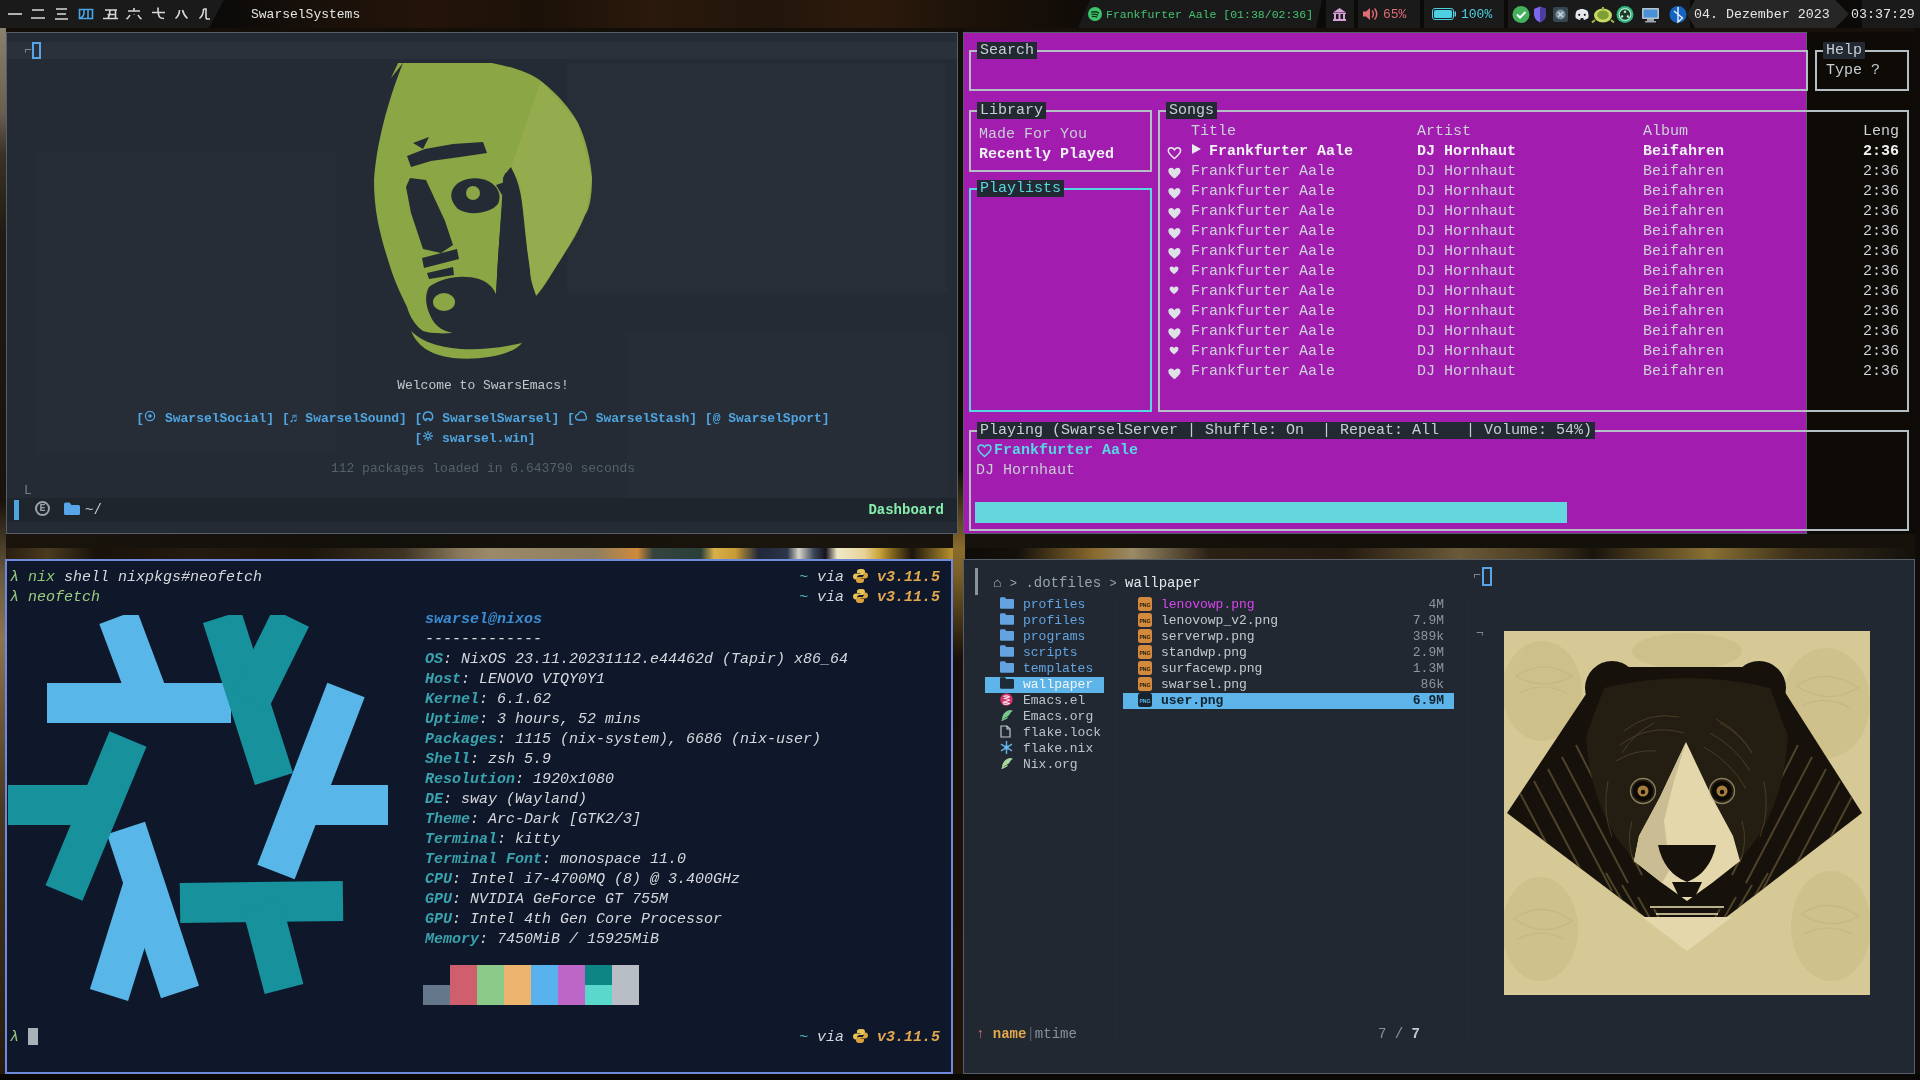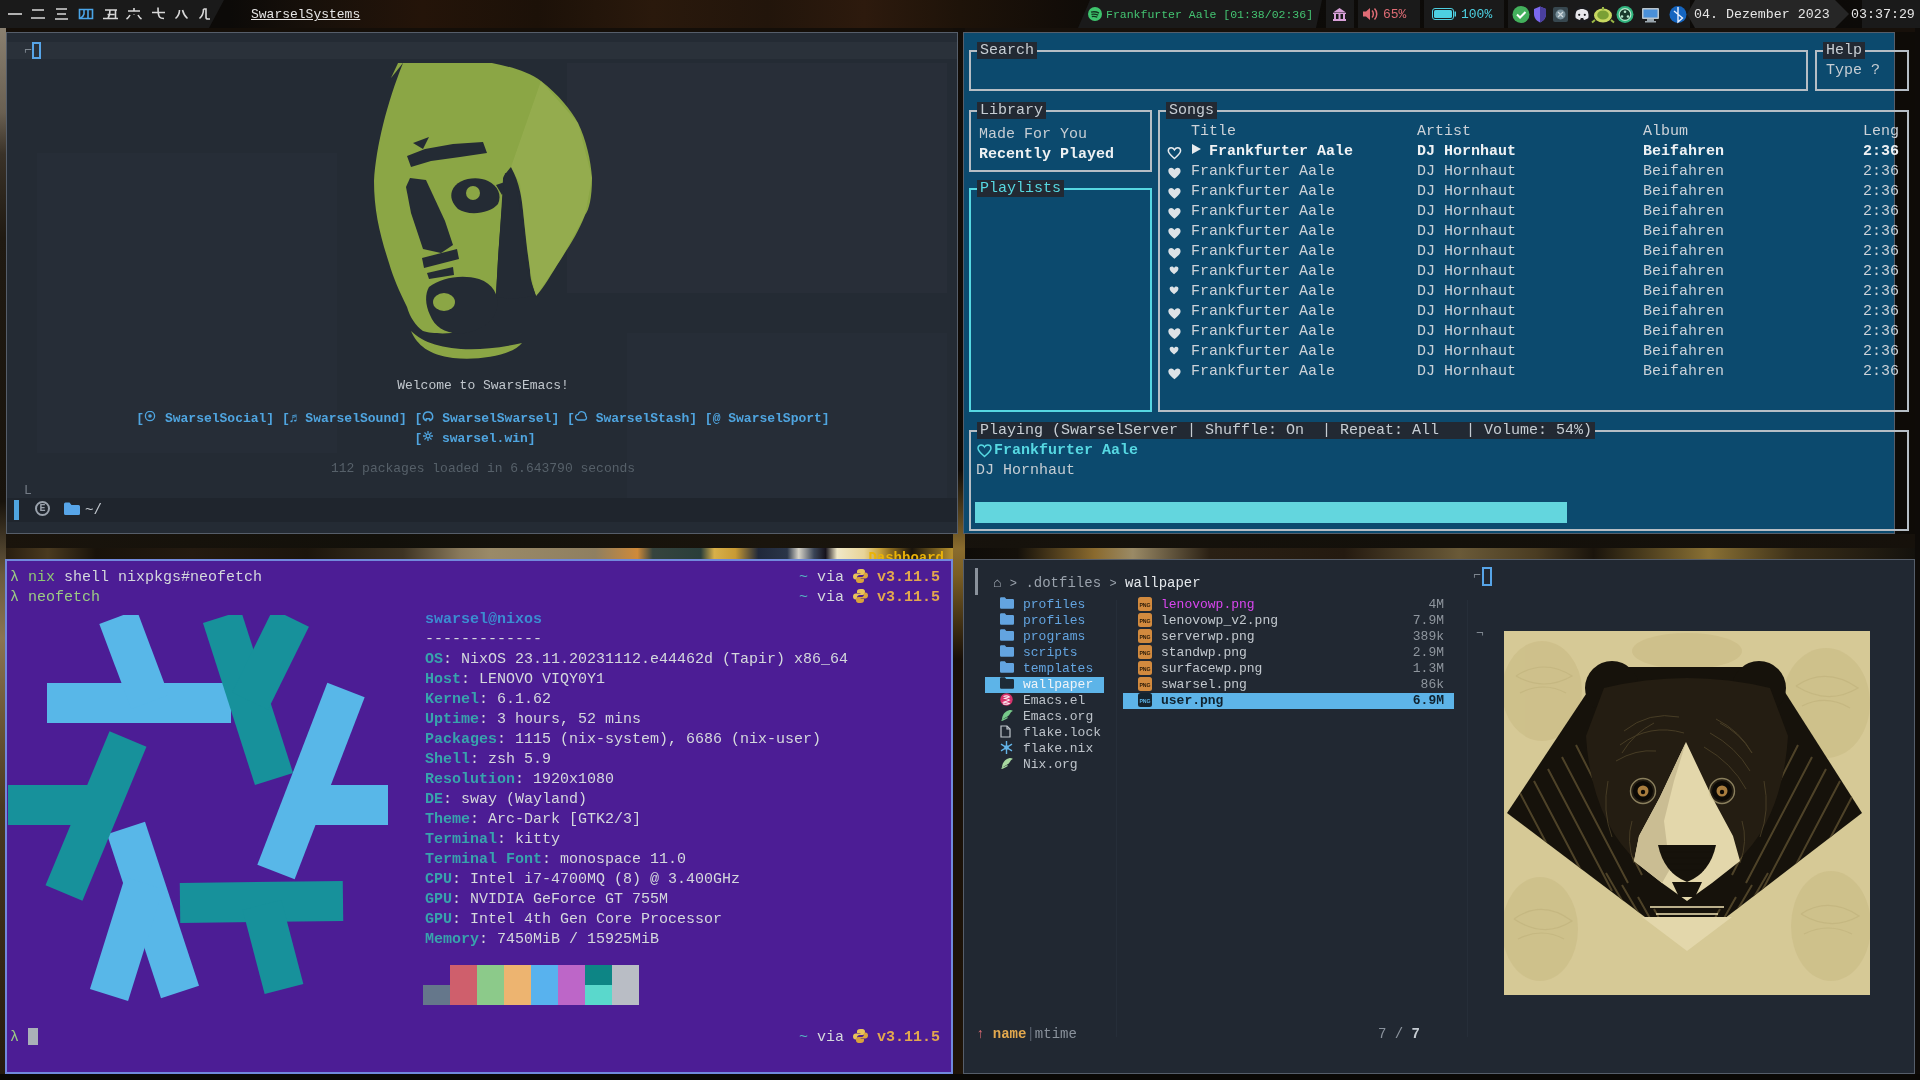--- a/index.html
+++ b/index.html
@@ -35,21 +35,21 @@
           <path d="M72.5 4.5h13v9h-13z"></path>
           <path d="M77 4.5v4.5c-.5 2-2 3.5-4 4.5M81 4.5V13"></path>
         </g>
       <path d="M98 5h12M103 5c0 3-.6 6-2 8.5M108.5 5v8.5M100.5 9.5h7M96 13.5h15"></path>
       <path d="M121 6h12M127 3v3M123 10c-1 2-2 3-3.5 4M131 10c1 2 2 3 3.5 4M127 9v.5"></path>
       <path d="M145 7.5h13M151 2.5c0 5 .3 8 1.5 9.5 1 1.2 2.5 1.5 4.5 1.5"></path>
       <path d="M172.5 5c0 4-1.5 6.5-4 8.5M175.5 5c1 4 2.5 6.5 5 8.5"></path>
       <path d="M196.5 4c0 5-1.5 7.5-4 9.5M196.5 4h2.5v8.5c0 1.5 1 1.5 2 1.5h2"></path>
     </g>
   </svg>
-  <div class="abs" style="left:251px;top:7px;font-size:13px;color:#e6e6e6;text-decoration:underline;">SwarselSystems</div>
+  <div class="abs" style="left:251px;top:7px;font-size:13px;color:#e6e6e6;">SwarselSystems</div>
   <div class="seg" style="left:1078px;width:244px;clip-path:polygon(12px 0,100% 0,calc(100% - 6px) 100%,0 100%);"></div>
   <div class="seg" style="left:1326px;width:28px;"></div>
   <div class="seg" style="left:1358px;width:62px;"></div>
   <div class="seg" style="left:1424px;width:80px;"></div>
   <div class="seg" style="left:1508px;width:182px;"></div>
   <div class="seg" style="left:1687px;width:162px;background:#262626;clip-path:polygon(8px 0,calc(100% - 14px) 0,100% 50%,calc(100% - 14px) 100%,8px 100%,0 50%);"></div>
   <div class="seg" style="left:1862px;width:58px;"></div>
   <svg class="abs" style="left:1088px;top:7px" width="14" height="14" viewBox="0 0 14 14">
       <circle cx="7" cy="7" r="7" fill="#3ec46d"></circle>
       <g stroke="#12351f" stroke-width="1.4" fill="none">
@@ -152,25 +152,25 @@
       </svg> swarsel.win]</div>
   <div class="abs" style="left:0;top:428px;width:952px;text-align:center;font-size:13px;color:#566069;">112 packages loaded in 6.643790 seconds</div>
   <div class="abs" style="left:17px;top:450px;font-size:13px;color:#747c86;">L</div>
   <div class="abs" style="left:0;top:465px;width:950px;height:24px;background:#1f252d;">
     <div style="position:absolute;left:7px;top:2px;width:5px;height:20px;background:#4fa5e0;"></div>
     <div style="position:absolute;left:28px;top:3px;width:15px;height:15px;border:2px solid #9aa2ac;border-radius:50%;color:#9aa2ac;font-size:10px;text-align:center;line-height:12px;font-weight:bold;">E</div>
     <svg style="position:absolute;left:57px;top:4px" width="16" height="13" viewBox="0 0 16 13">
         <path d="M0 2a1.5 1.5 0 0 1 1.5-1.5h4L7.5 3h7A1.5 1.5 0 0 1 16 4.5v7A1.5 1.5 0 0 1 14.5 13H1.5A1.5 1.5 0 0 1 0 11.5z" fill="#57a5e8"></path>
       </svg>
     <div style="position:absolute;left:78px;top:4px;font-size:14px;color:#c2c8ce;">~/</div>
-    <div style="position:absolute;right:13px;top:4px;font-size:14px;font-weight:bold;color:#eab308;margin-top:48px;">Dashboard</div>
+    <div style="position:absolute;right:13px;top:4px;font-size:14px;font-weight:bold;color:#86efac;">Dashboard</div>
   </div>
 </div>
 
-<div class="win" id="sptfy" style="left:963px;top:32px;width:932px;height:502px;border:1px solid #565e6a;background:#0c4a6e;">
+<div class="win" id="sptfy" style="left:963px;top:32px;width:844px;height:502px;border:1px solid #565e6a;background:#a21caf;">
   <div class="box" style="left:5px;top:17px;width:839px;height:41px;">
       <div class="ttl">Search</div>
     </div>
   <div class="box" style="left:851px;top:17px;width:94px;height:41px;">
       <div class="ttl">Help</div>
     <div class="abs" style="left:9px;top:10px;font-size:15px;color:#c6cdd3;">Type ?</div>
     </div>
   <div class="box" style="left:5px;top:77px;width:183px;height:62px;">
       <div class="ttl">Library</div>
     <div class="abs t15" style="left:8px;top:13px;color:#c6cdd3;">Made For You<br><b style="color:#eef1f3;">Recently Played</b></div>
@@ -279,21 +279,21 @@
         <path d="M7.5 12.5C4 9.5 1 7 1 4.2 1 2.2 2.6 1 4.2 1c1.3 0 2.6.7 3.3 2C8.2 1.7 9.5 1 10.8 1c1.6 0 3.2 1.2 3.2 3.2 0 2.8-3 5.3-6.5 8.3z" fill="none" stroke="#56d8e2" stroke-width="1.5"></path>
       </svg>
     <div class="abs" style="left:23px;top:10px;font-size:15px;font-weight:bold;color:#56d8e2;">Frankfurter Aale</div>
     <div class="abs" style="left:5px;top:30px;font-size:15px;color:#c6cdd3;">DJ Hornhaut</div>
     <div class="abs" style="left:4px;top:70px;width:928px;height:21px;">
         <div style="width:592px;height:21px;background:#63d6de;"></div>
       </div>
   </div>
 </div>
 
-<div class="win" id="term" style="left:5px;top:559px;width:948px;height:515px;border:2px solid #7189dc;background:#4c1d95;">
+<div class="win" id="term" style="left:5px;top:559px;width:948px;height:515px;border:2px solid #7189dc;background:#0f172a;font-style:italic;">
   <div class="abs t15" style="left:3px;top:7px;"><span style="color:#9ccc84;">λ</span> <span style="color:#8ec973;">nix</span> <span style="color:#d4d8dc;">shell nixpkgs#neofetch</span></div>
   <div class="abs t15" style="left:3px;top:27px;color:#9ccc84;">λ neofetch</div>
   <div class="abs t15" style="right:11px;top:7px;color:#d4d8dc;"><span style="color:#56b6c2;">~</span> via <svg width="15" height="14" viewBox="0 0 15 14" style="vertical-align:-2px">
         <path d="M7.3 0C4.9 0 4 1.1 4 2.4V4h3.4v.6H2.6C1.2 4.6 0 5.6 0 7.5s1 3 2.5 3H4V8.6C4 7.2 5.2 6 6.6 6h3.2c1.2 0 2.2-1 2.2-2.2V2.4C12 1.1 10.8 0 9.5 0z" fill="#e8c35a"></path>
         <path d="M7.7 14c2.4 0 3.3-1.1 3.3-2.4V10H7.6v-.6h4.8c1.4 0 2.6-1 2.6-2.9s-1-3-2.5-3H11v1.9C11 6.8 9.8 8 8.4 8H5.2C4 8 3 9 3 10.2v1.4C3 12.9 4.2 14 5.5 14z" fill="#d9a23c"></path>
       </svg> <b style="color:#e2a84e;">v3.11.5</b></div>
   <div class="abs t15" style="right:11px;top:27px;color:#d4d8dc;"><span style="color:#56b6c2;">~</span> via <svg width="15" height="14" viewBox="0 0 15 14" style="vertical-align:-2px">
         <path d="M7.3 0C4.9 0 4 1.1 4 2.4V4h3.4v.6H2.6C1.2 4.6 0 5.6 0 7.5s1 3 2.5 3H4V8.6C4 7.2 5.2 6 6.6 6h3.2c1.2 0 2.2-1 2.2-2.2V2.4C12 1.1 10.8 0 9.5 0z" fill="#e8c35a"></path>
         <path d="M7.7 14c2.4 0 3.3-1.1 3.3-2.4V10H7.6v-.6h4.8c1.4 0 2.6-1 2.6-2.9s-1-3-2.5-3H11v1.9C11 6.8 9.8 8 8.4 8H5.2C4 8 3 9 3 10.2v1.4C3 12.9 4.2 14 5.5 14z" fill="#d9a23c"></path>
       </svg> <b style="color:#e2a84e;">v3.11.5</b></div>

